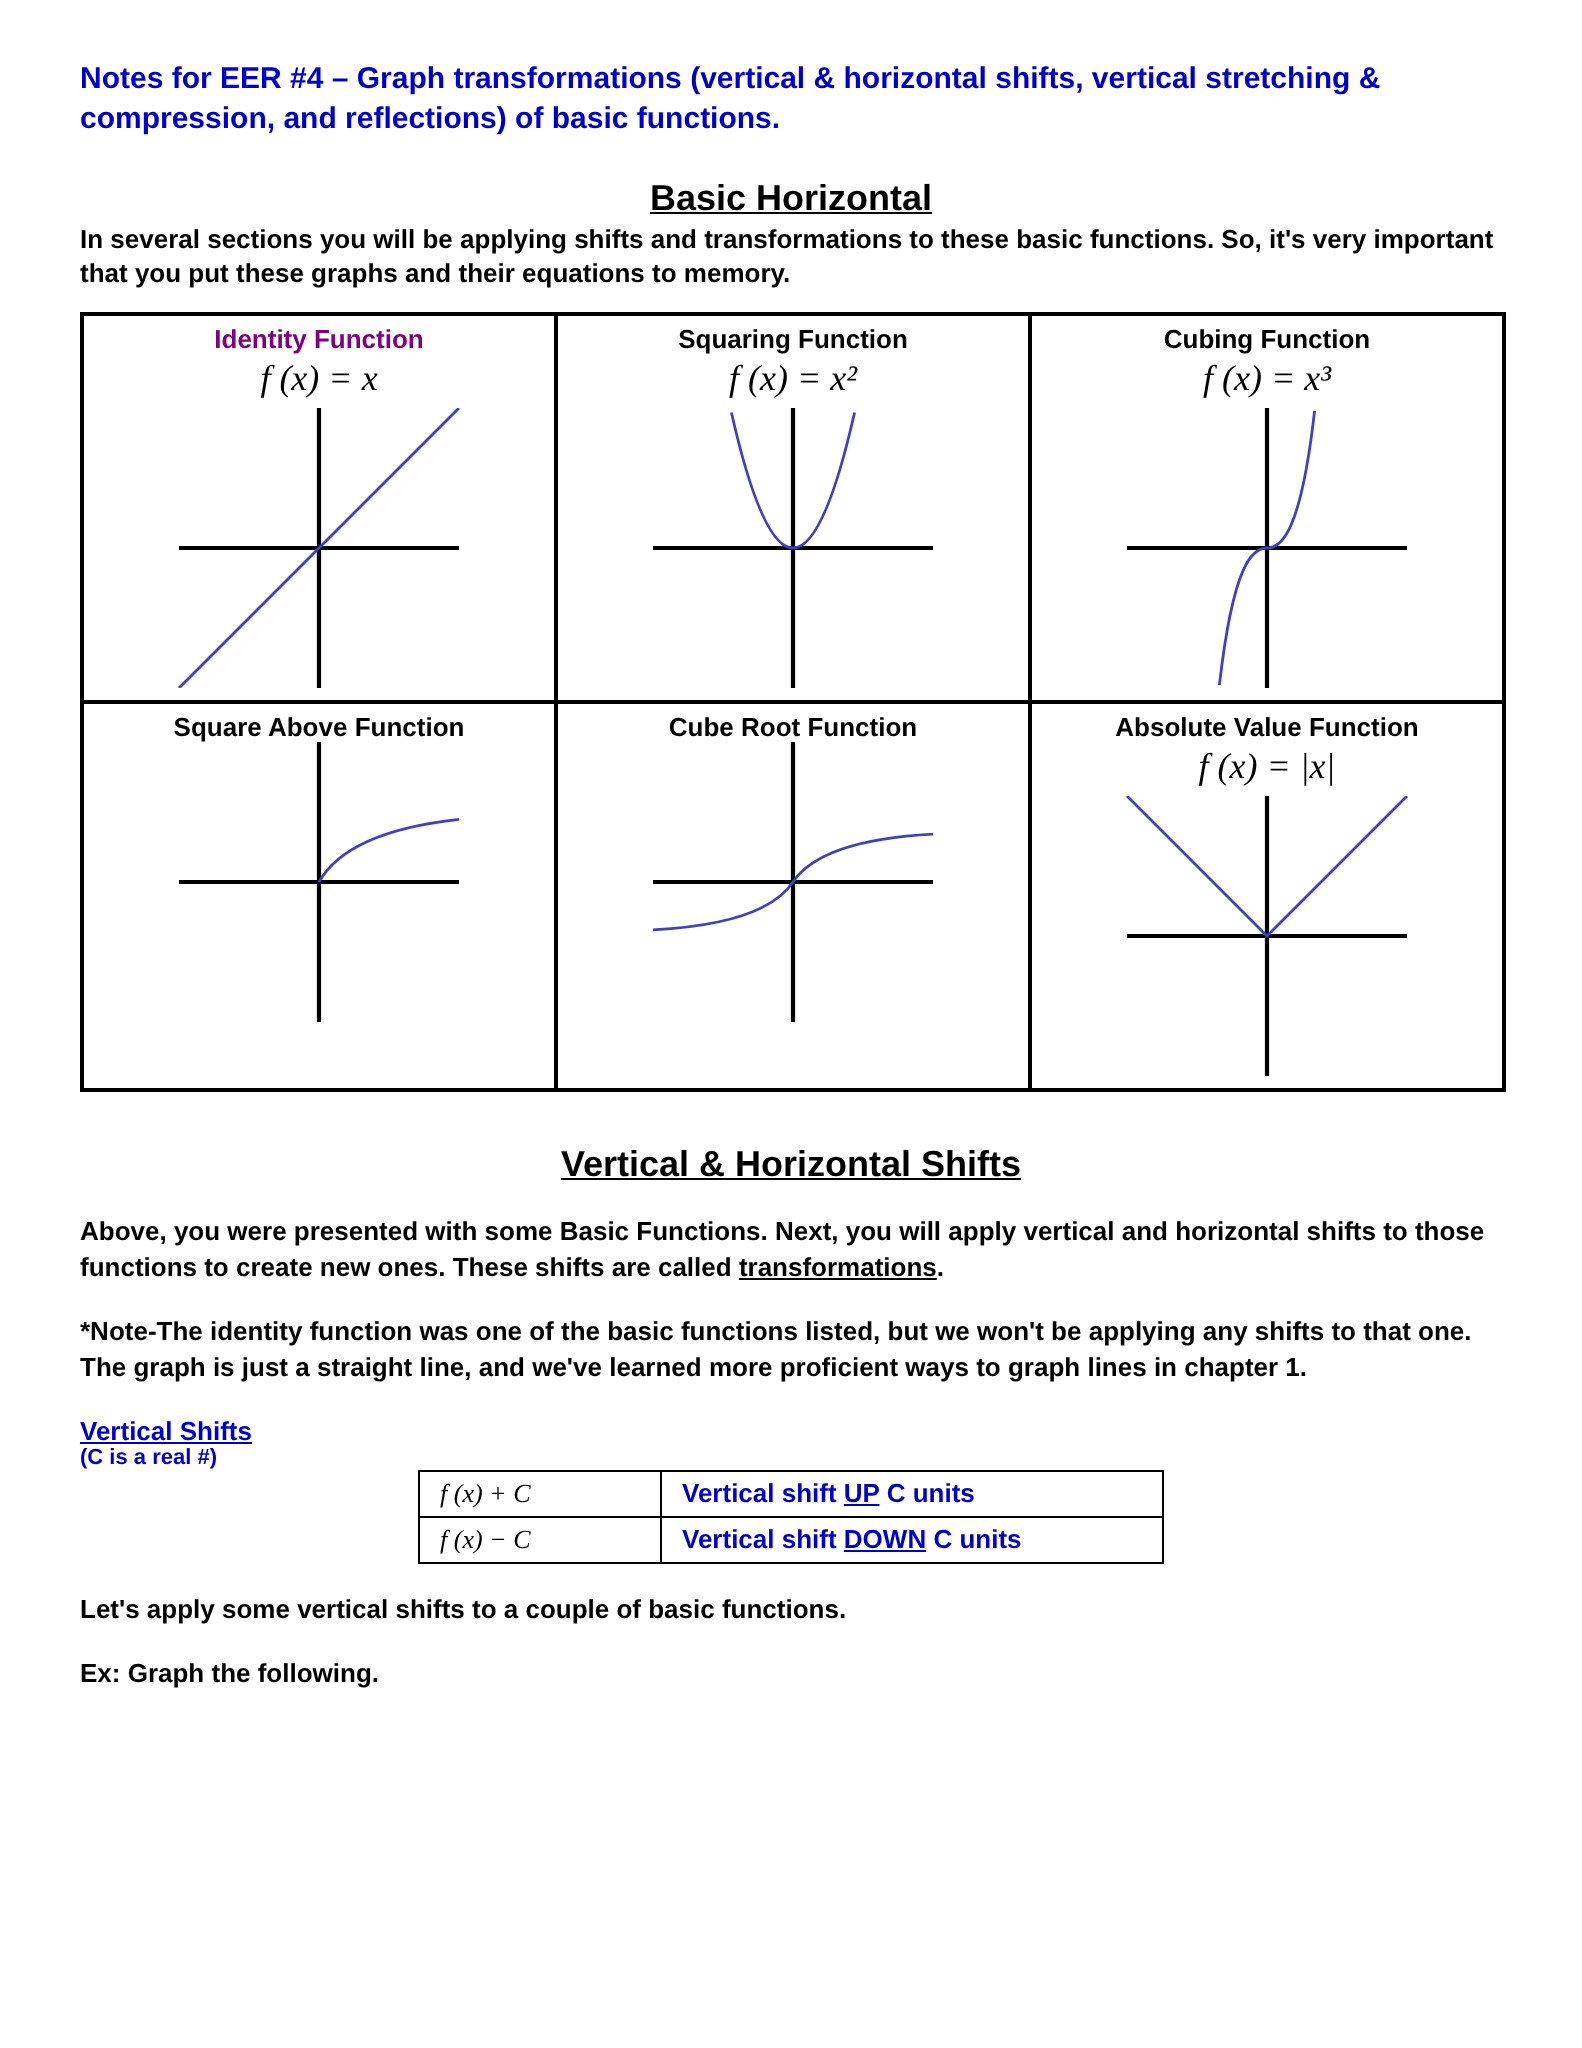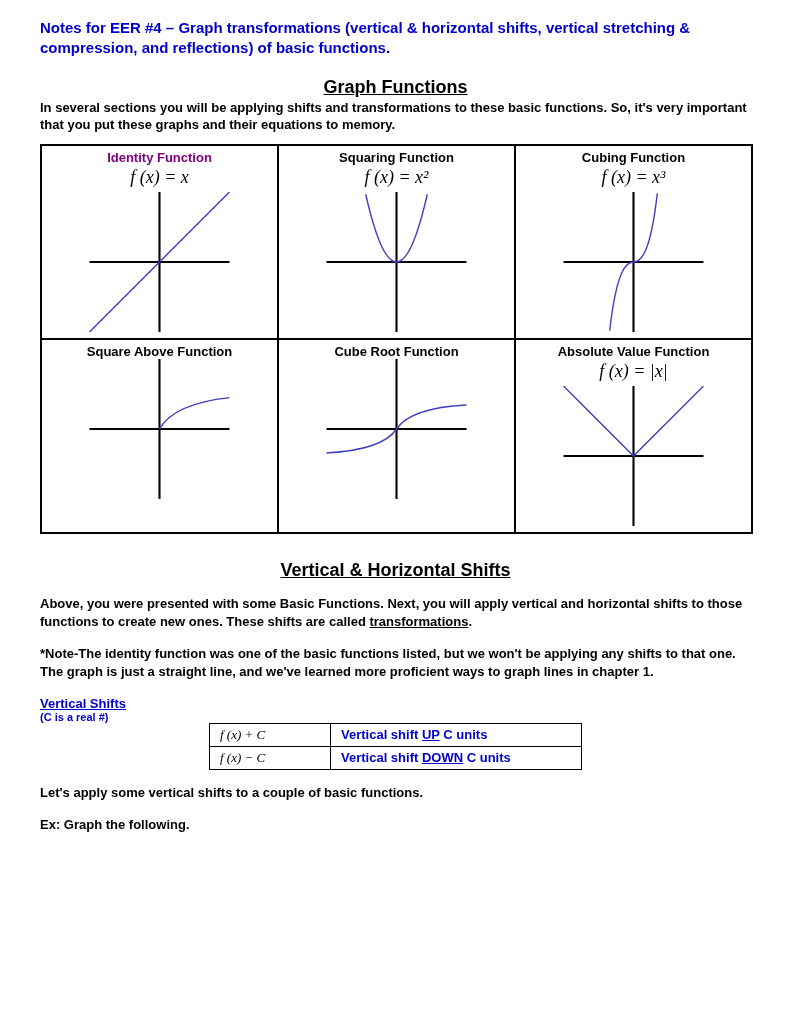--- a/index.html
+++ b/index.html
@@ -3,21 +3,21 @@
 <meta charset="utf-8">
 <style>
   body {
     margin: 0;
     padding: 0;
     background: #fff;
     font-family: Arial, Helvetica, sans-serif;
     width: 791px;
   }
   .page {
-    padding: 18px 40px;
+    padding: 30px 40px;
     box-sizing: border-box;
   }
   .title-blue {
     color: #0000cc;
     font-weight: bold;
     font-size: 15px;
     line-height: 1.3;
     margin-bottom: 20px;
   }
   .section-heading {
@@ -104,21 +104,21 @@
   }
   svg { display:block; margin:0 auto;}
 </style>
 </head>
 <body>
 
 <div class="page">
 
   <div class="title-blue">Notes for EER #4 – Graph transformations (vertical &amp; horizontal shifts, vertical stretching &amp; compression, and reflections) of basic functions.</div>
 
-  <div class="section-heading">Graph Functions</div>
+  <div class="section-heading">Basic Horizontal</div>
   <div class="intro">In several sections you will be applying shifts and transformations to these basic functions. So, it's very important that you put these graphs and their equations to memory.</div>
 
   <div class="grid">
 
     <div class="cell">
       <div class="fn-title purple">Identity Function</div>
       <div class="fn-eq">f (x) = x</div>
       <svg class="graphbox" viewBox="-5 -5 10 10">
         <line x1="-5" y1="0" x2="5" y2="0" stroke="#000" stroke-width="0.15"></line>
         <line x1="0" y1="-5" x2="0" y2="5" stroke="#000" stroke-width="0.15"></line>

